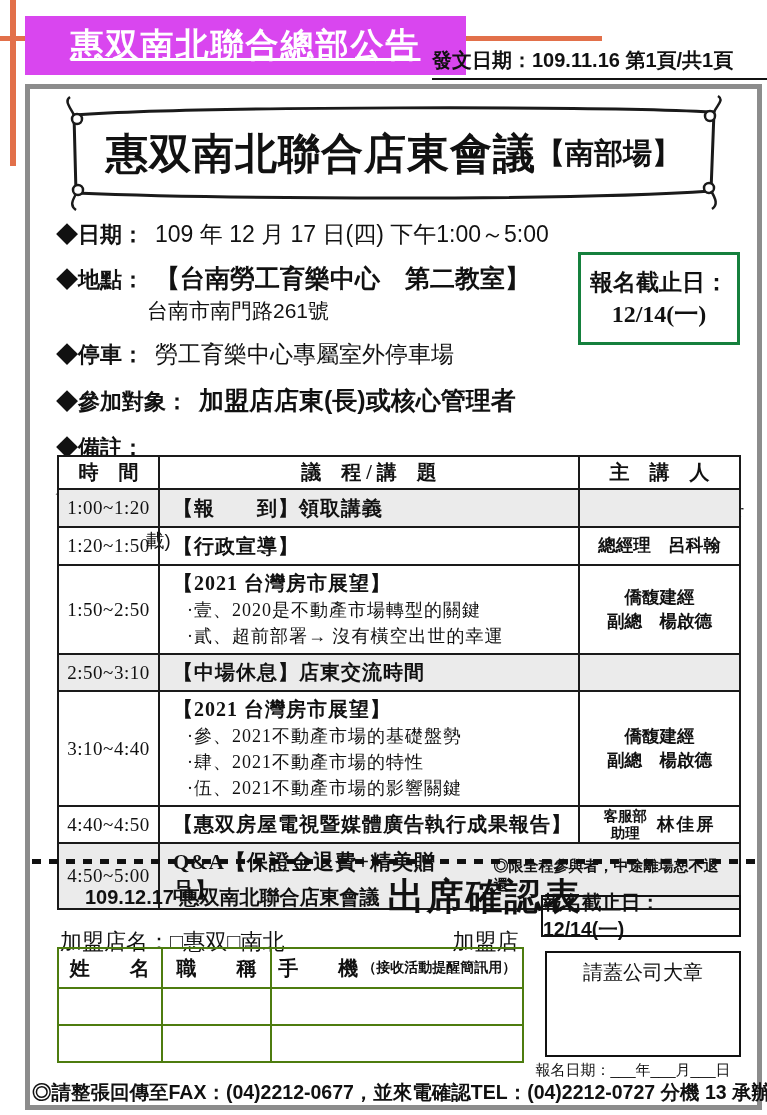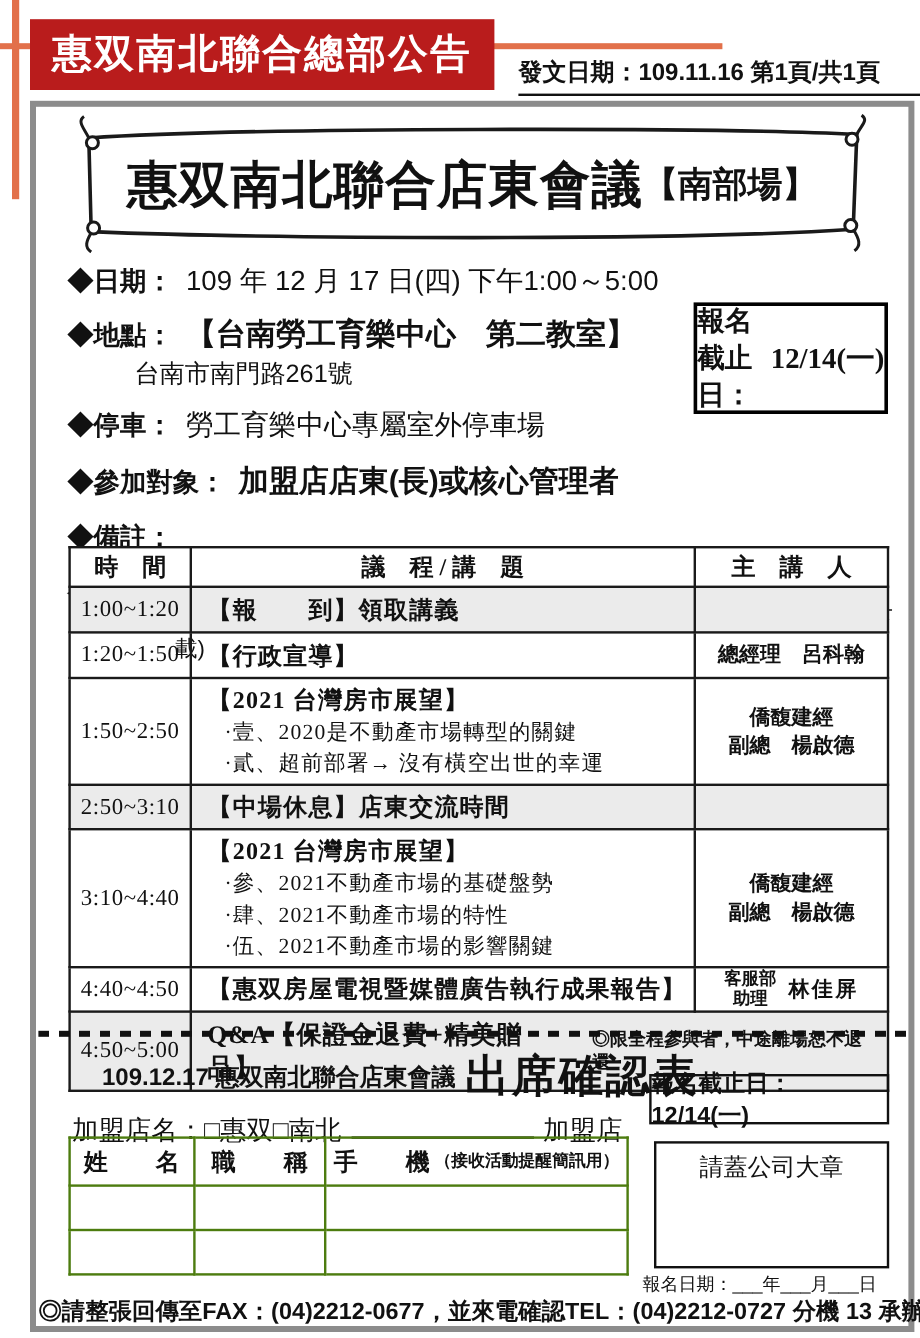--- a/index.html
+++ b/index.html
@@ -6,23 +6,23 @@
   body { background:#fff; font-family:"Liberation Sans", sans-serif; color:#111; }
   #page { position:relative; width:767px; height:1115px; background:#fff; overflow:hidden; }
 
   .abs { position:absolute; }
 
   
   .orange-vline  { left:10px; top:0; width:6px; height:166px; background:#E2704A; }
   .orange-hline-left  { left:0; top:36px; width:26px; height:5px; background:#E2704A; }
   .orange-hline-right { left:408px; top:36px; width:194px; height:5px; background:#E2704A; }
 
-  .banner { left:25px; top:16px; width:387px; height:59px; background:#b91c1c;
+  .banner { left:25px; top:16px; width:441px; height:59px; background:#d946ef;
             color:#fff; font-size:33px; font-weight:bold; letter-spacing:2px;
-            display:flex; align-items:center; justify-content:center; }
+            display:flex; align-items:center; justify-content:center;text-decoration:underline; }
   .issue  { left:432px; top:44px; width:335px; height:36px; font-size:20px; font-weight:bold;
             border-bottom:2px solid #111; display:flex; align-items:flex-end; padding-bottom:4px; }
 
   
   .frame { left:25px; top:84px; width:737px; height:1026px; border:5px solid #8C8C8C; background:#fff; }
 
   
   .scroll-wrap { left:10px; top:6px; width:707px; height:116px; }
   .scroll-wrap svg { position:absolute; left:0; top:0; }
   .scroll-text { position:absolute; left:0; top:24px; width:100%; height:70px;
@@ -32,29 +32,29 @@
 
   
   .details { left:26px; top:124px; width:702px; }
   .d-line { display:flex; align-items:baseline;gap:11px; }
   .d-label { font-size:22px; font-weight:bold; white-space:nowrap; }
   .d-val   { font-size:23px; white-space:nowrap; }
   .d-val.big { font-size:25px; font-weight:bold; }
   .d-sub  { font-size:21px; }
   .row-date  { margin-top:6px; }
   .row-place { margin-top:12px; }
-  .sub-place { margin-left:56px; margin-top:2px; }
+  .sub-place { margin-left:91px; margin-top:2px; }
   .row-park  { margin-top:14px; }
   .row-target{ margin-top:14px; }
   .row-note  { margin-top:16px;flex-direction:column; }
   .row-note .d-val { font-size:19px; font-weight:bold; }
   .sub-note  { margin-left:90px; margin-top:3px; font-size:18.5px; }
 
-  .deadline-box { left:548px; top:163px; width:162px; height:93px; border:3px solid #000000;
-                  display:flex; flex-direction:row; align-items:center; justify-content:center; }
+  .deadline-box { left:548px; top:163px; width:162px; height:93px; border:3px solid #15803d;
+                  display:flex; flex-direction:column; align-items:center; justify-content:center; }
   .deadline-box .l1 { font-size:23px; font-weight:bold; }
   .deadline-box .l2 { font-size:24px; font-weight:bold; font-family:"Liberation Serif", serif; }
 
   
   .agenda { left:27px; top:366px; width:684px; border-collapse:collapse;
             font-family:"Liberation Serif", serif; }
   .agenda td, .agenda th { border:2px solid #1a1a1a; vertical-align:middle; }
   .agenda th { font-size:20px; font-weight:bold; height:33px; background:#fff; }
   .col-time { width:101px; text-align:center; }
   .col-speaker { width:161px; text-align:center; }

